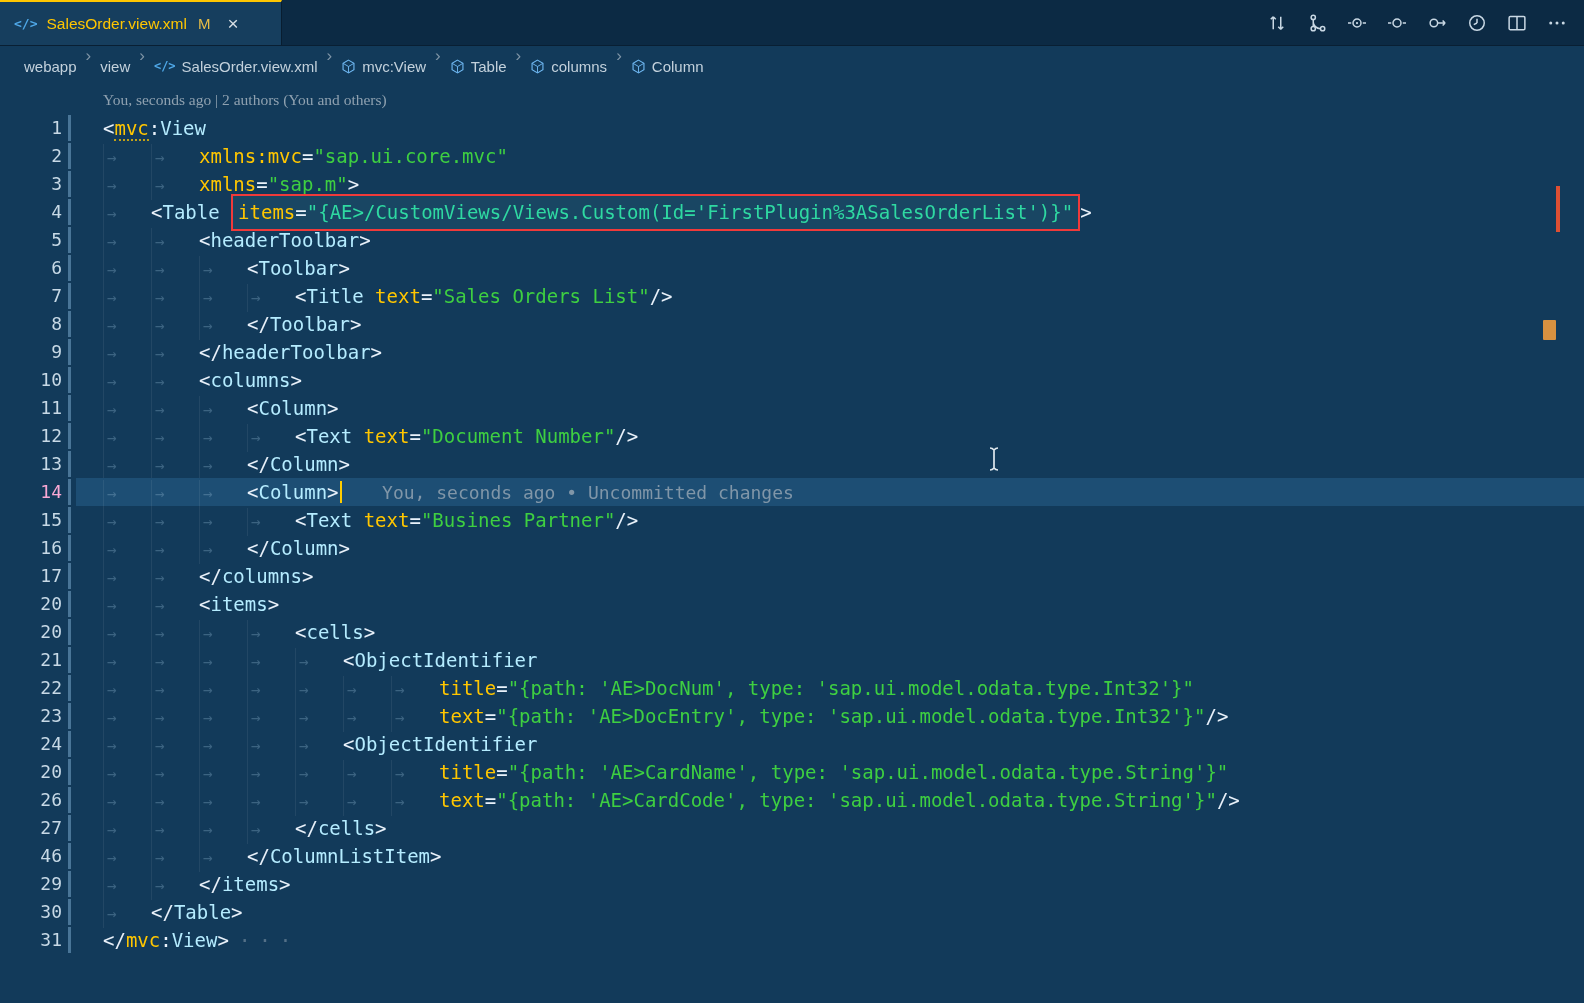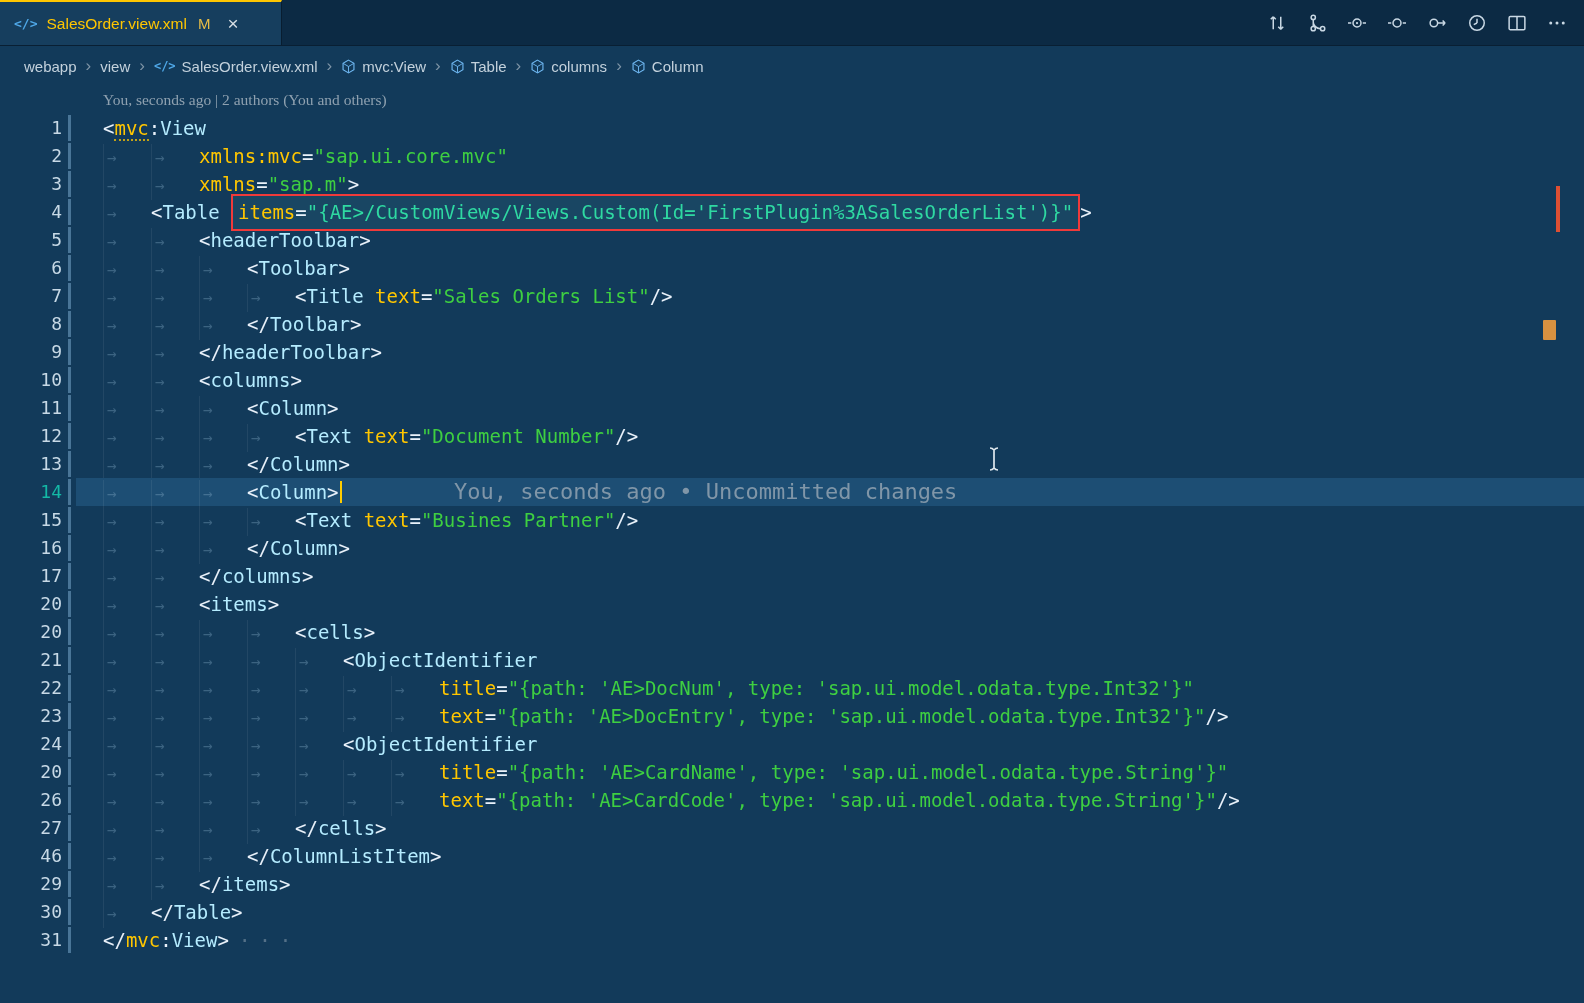--- a/index.html
+++ b/index.html
@@ -11,49 +11,49 @@
   .tab{display:flex;align-items:center;gap:9px;padding:0 14px;background:#163e5e;border-top:2px solid #ffc600;border-right:1px solid #081d30;min-width:282px;cursor:pointer}
   .file-icon{color:#4fa8e8;font-family:"DejaVu Sans Mono",monospace;font-size:13px;font-weight:bold}
   .tab-label{color:#ffc600;font-size:15.5px}
   .tab-modified{color:#e9bd45;font-size:15px;margin-left:2px}
   .tab-close{color:#d7dee4;font-size:19px;margin-left:8px;line-height:1}
   .tab-actions{margin-left:auto;display:flex;align-items:center;gap:18px;padding-right:16px;color:#c9d8e4}
   .action{width:22px;height:22px;display:flex;align-items:center;justify-content:center;cursor:pointer}
   .action svg{display:block}
 
   
-  .breadcrumbs{height:40px;display:flex;align-items:center;padding-left:24px;gap:9px;font-size:15px;color:#c3d1dc;background:#123a5a}
+  .breadcrumbs{height:40px;display:flex;padding-left:24px;gap:9px;font-size:15px;color:#c3d1dc;background:#123a5a}
   .bc-item{display:flex;align-items:center;gap:6px;cursor:pointer}
   .bc-sep{color:#7e94a6;font-size:17px}
   .bc-file-icon{color:#4fa8e8;font-family:"DejaVu Sans Mono",monospace;font-size:12px;font-weight:bold}
   .bc-sym{display:flex;align-items:center}
 
   
   .editor{position:relative;font-family:"DejaVu Sans Mono",monospace;font-size:19px;color:#e9f1fa}
   .annotation-row{height:28px;line-height:28px;display:flex}
   .ann-text{padding-left:27px;color:#8fa1b0;font-size:15.5px;font-family:Liberation Serif, serif}
   .row{display:flex;height:28px;line-height:28px}
   .ln{width:66px;text-align:right;padding-right:4px;font-size:18px;color:#c7d9e6;cursor:pointer}
-  .row.current .ln{color:#14b8a6}
+  .row.current .ln{color:#f9a8d4}
   .chg{width:10px;position:relative}
   .chg::before{content:"";position:absolute;left:2px;top:1px;bottom:1px;width:3px;background:rgba(150,200,235,.42)}
   .annotation-row .chg::before{display:none}
   .code{flex:1;white-space:pre;position:relative;padding-left:27px}
   .row.current .code{background:#1d4e74}
 
   .ws{display:inline-block;width:48px;color:rgba(141,180,205,.34);border-left:1px solid rgba(255,255,255,.07);font-size:16px;padding-left:3px}
   .tk-p{color:#e9f1fa}
   .tk-tag{color:#b5ecff}
   .tk-attr{color:#ffc600}
   .tk-ns{color:#ffc600}
   .tk-nsu{color:#ffc600;border-bottom:2px dotted rgba(255,198,0,.75)}
   .tk-str{color:#3ecf41}
   .tk-strx{color:#2fd9a2}
   .tk-trail{color:rgba(255,255,255,.28);margin-left:10px;letter-spacing:9px}
-  .blame{color:#8096a8;margin-left:112px;font-size:22px}
+  .blame{color:#8096a8;margin-left:40px;font-size:18px}
   .cursor{display:inline-block;width:2.5px;height:22px;background:#ffcc00;vertical-align:-4px;margin-left:1px}
   .redbox{display:inline-block;border:2px solid #f03a3a;background:rgba(86,180,190,.10);padding:2px 5px 3px;margin:-5px 0}
 
   
   .ruler-mark1{position:absolute;top:186px;right:24px;width:4px;height:46px;background:#dd4f33}
   .ruler-mark2{position:absolute;top:320px;right:28px;width:13px;height:20px;background:#d89140;border-radius:1px}
 
   
   .mouse{position:absolute;left:987px;top:446px;pointer-events:none}
 </style>

